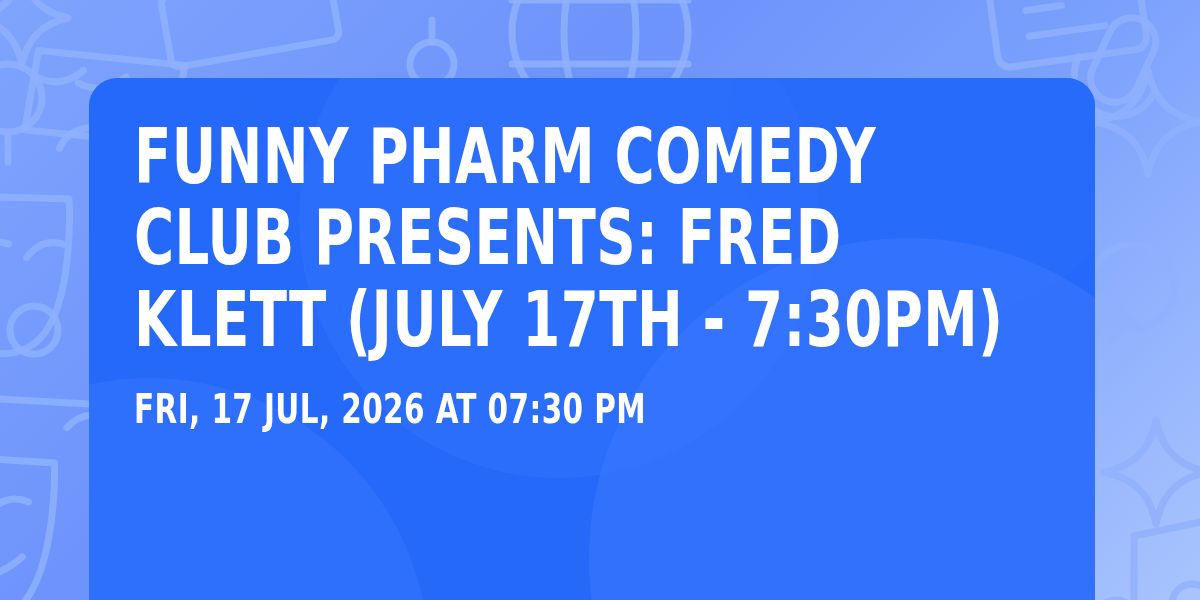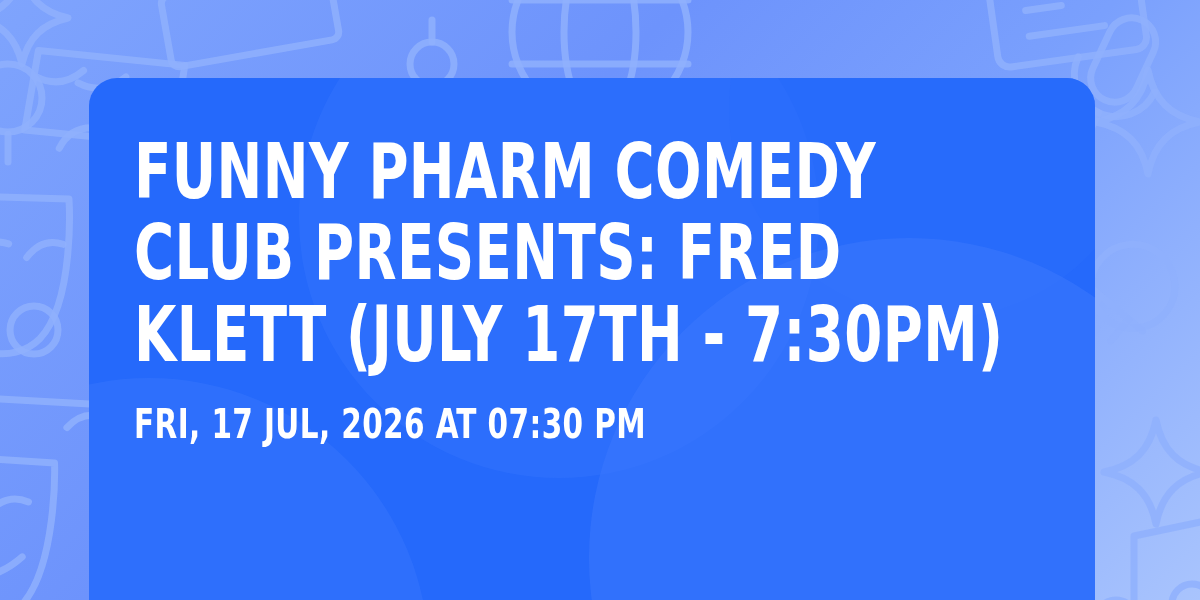--- a/index.html
+++ b/index.html
@@ -80,21 +80,21 @@
   }
   .deco-d {
     width: 420px; height: 420px;
     left: 640px; top: -180px;
     background: #2a6cfc;
     opacity: 0.6;
   }
 
   #card-content {
     position: absolute;
-    left: 0; top: 15px;
+    left: 0; top: 0;
     width: 100%;
     padding: 38px 45px 0 45px;
     box-sizing: border-box;
   }
 
   #event-title {
     margin: 0;
     color: #ffffff;
     font-family: "DejaVu Sans Condensed", "Liberation Sans Narrow", "Liberation Sans", sans-serif;
     font-size: 76px;

